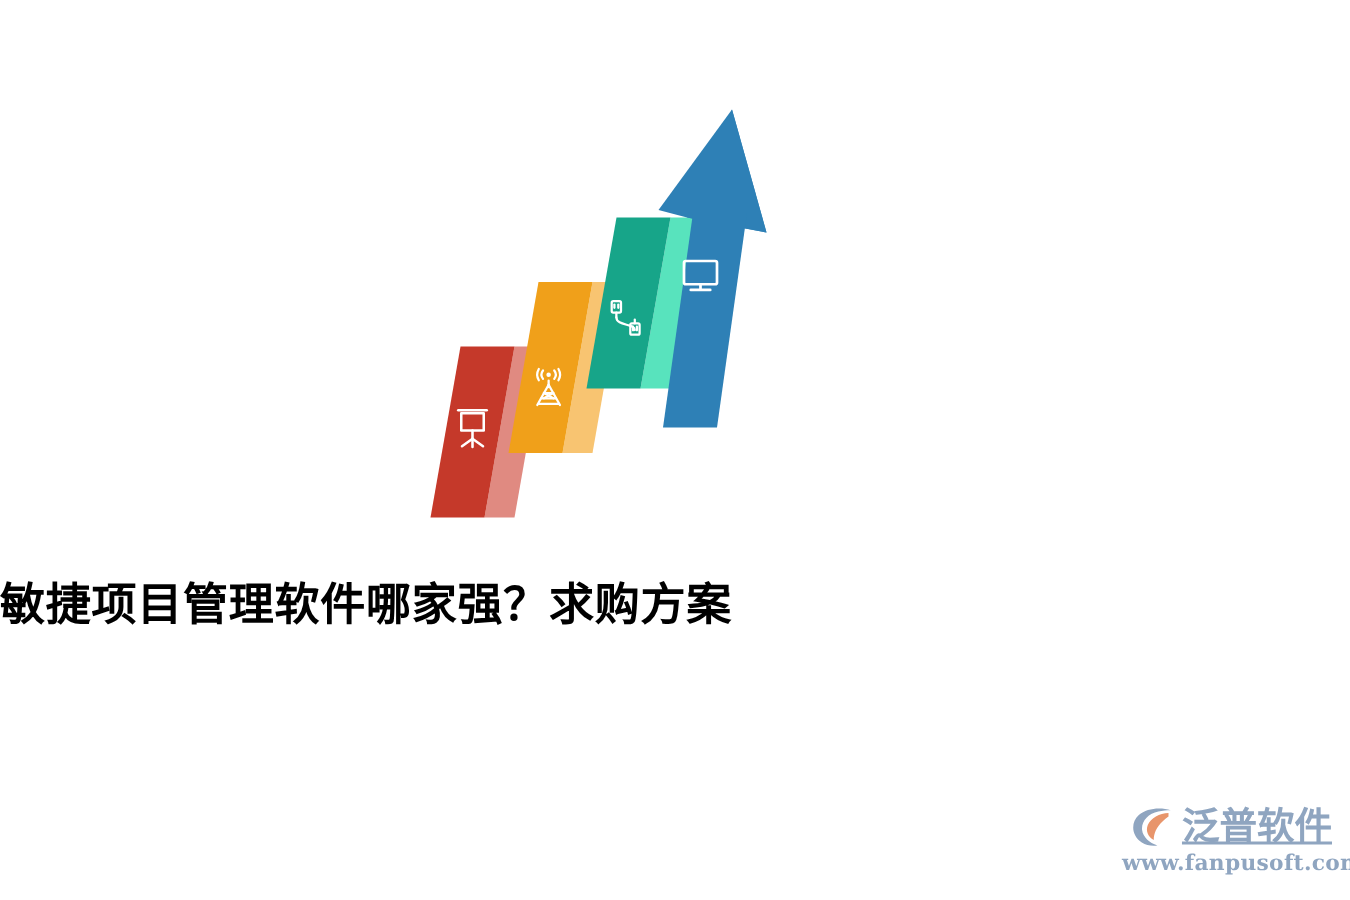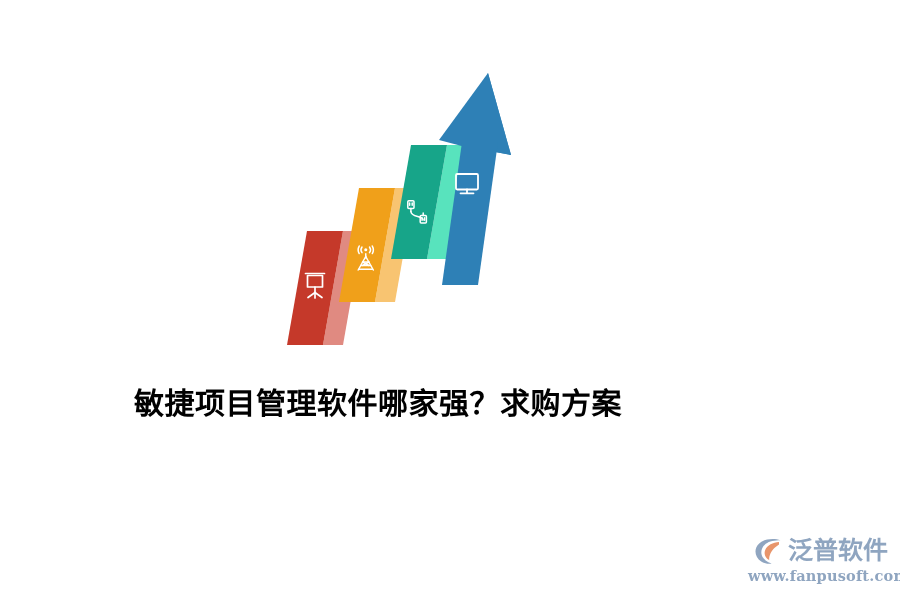--- a/index.html
+++ b/index.html
@@ -38,21 +38,20 @@
     width: 250px;
     height: 285px;
   }
 
   
   #headline {
     position: absolute;
     left: 0;
     top: 382px;
     width: 756px;
-    text-align: center;
     font-family: "DejaVu Serif", "Liberation Serif", serif;
     font-size: 30px;
     line-height: 44px;
     font-weight: 700;
     color: #000000;
     letter-spacing: 0.5px;
     white-space: nowrap;
   }
 
   
@@ -77,20 +76,21 @@
   }
   #wm-mark svg { display:block; width:30px; height:28px; }
   #wm-brand {
     font-family: "DejaVu Sans", "Liberation Sans", sans-serif;
     font-size: 25px;
     font-weight: 700;
     line-height: 28px;
     color: #8fa5c0;
     letter-spacing: 0px;
     white-space: nowrap;
+    text-decoration: underline;
   }
   #wm-url {
     text-align: right;
     font-family: "DejaVu Serif", "Liberation Serif", serif;
     font-size: 14.5px;
     font-weight: 700;
     line-height: 18px;
     color: #8fa5c0;
     letter-spacing: 0.2px;
     white-space: nowrap;

